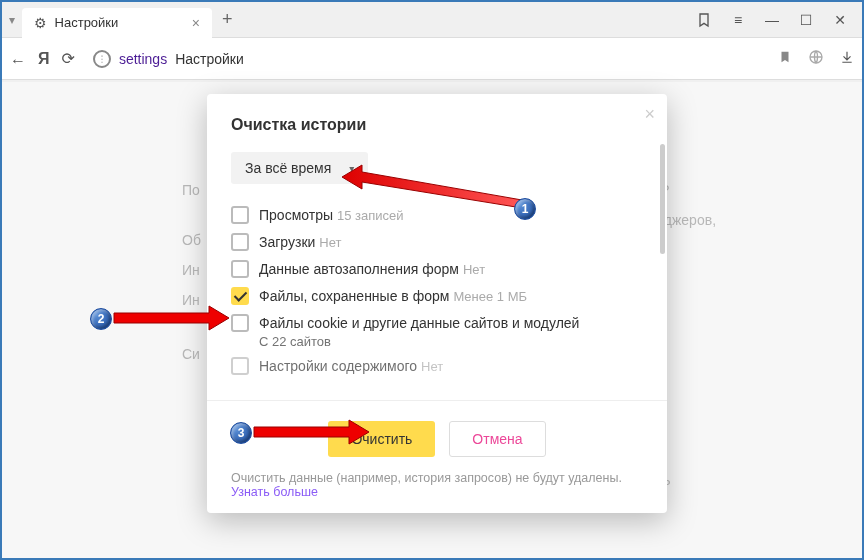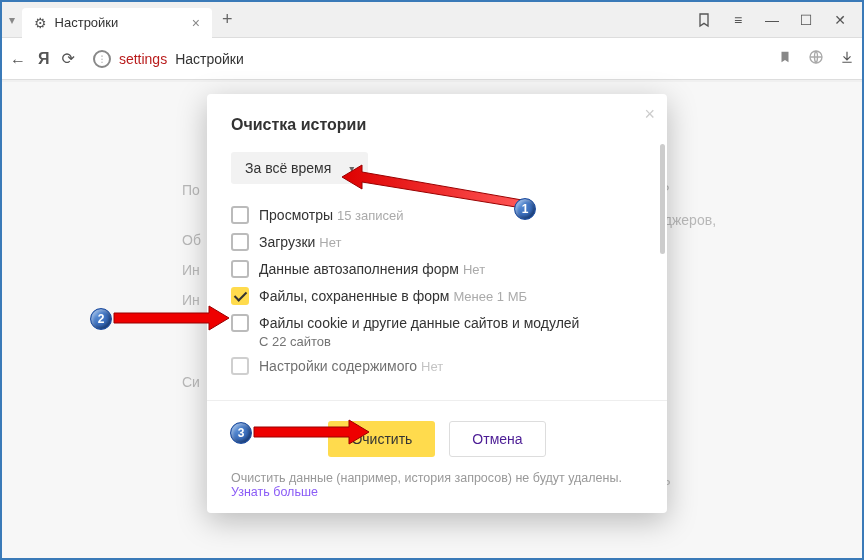--- a/index.html
+++ b/index.html
@@ -10,54 +10,54 @@
 .tab .gear{color:#555;font-size:14px}
 .tab .title{font-size:13px;color:#333}
 .tab .close{margin-left:auto;color:#888;font-size:14px;cursor:pointer}
 .newtab{padding:0 10px;color:#666;font-size:18px;cursor:pointer}
 .win-controls{margin-left:auto;display:flex;gap:6px;align-items:center;padding-right:8px;color:#555}
 .win-controls span{display:inline-flex;width:28px;height:28px;align-items:center;justify-content:center;cursor:pointer;font-size:14px}
 .toolbar{height:42px;background:#fff;display:flex;align-items:center;padding:0 8px;gap:12px;border-bottom:1px solid #ddd}
 .tool-btn{color:#555;font-size:16px;cursor:pointer;display:inline-flex;align-items:center}
 .addr{flex:0 0 auto;display:flex;align-items:center;gap:8px;color:#888;font-size:14px;padding:4px 6px}
 .addr .shield{width:18px;height:18px;border:2px solid #888;border-radius:50%;display:inline-flex;align-items:center;justify-content:center;font-size:9px}
-.addr .s1{color:#b91c1c}
+.addr .s1{color:#4c1d95}
 .addr .s2{color:#333}
 .toolbar-right{margin-left:auto;display:flex;gap:16px;align-items:center;color:#888}
 .toolbar-right span{font-size:15px;cursor:pointer}
 .content{position:absolute;top:80px;left:0;right:0;bottom:0;background:#f7f7f7;padding:20px 48px}
 .bg-text{color:#b8b8b8;font-size:14px;position:absolute}
 .bg1{left:180px;top:100px}
 .bg2{left:575px;top:100px}
 .bg3{left:535px;top:130px}
 .bg4{left:180px;top:150px}
 .bg5{left:180px;top:180px}
 .bg6{left:180px;top:210px}
-.bg8{left:180px;top:292px}
+.bg8{left:180px;top:264px}
 .bg9{left:615px;top:390px}
 .modal-wrap{position:absolute;left:205px;top:92px;width:460px;background:#fff;box-shadow:0 8px 30px rgba(0,0,0,.25);border-radius:4px;overflow:hidden}
 .modal-close{position:absolute;right:12px;top:10px;color:#ccc;font-size:18px;cursor:pointer}
 .modal-body{padding:22px 24px 10px 24px}
 .modal-title{font-size:16px;font-weight:bold;color:#333;margin-bottom:18px}
 .dropdown{display:inline-flex;align-items:center;background:#f2f2f2;padding:8px 14px;border-radius:3px;font-size:14px;color:#333;cursor:pointer;gap:18px;margin-bottom:22px}
 .dropdown .chev{font-size:10px;color:#666}
 .check-list{display:flex;flex-direction:column;gap:8px;padding-right:10px}
 .check-row{display:flex;align-items:flex-start;gap:10px}
 .checkbox{width:18px;height:18px;border:2px solid #bbb;border-radius:3px;flex:none;position:relative}
 .checkbox.checked{background:#ffdb4d;border-color:#ffdb4d}
 .checkbox.checked::after{content:"";position:absolute;left:4px;top:0px;width:5px;height:10px;border:solid #333;border-width:0 2px 2px 0;transform:rotate(45deg)}
 .check-label{font-size:14px;color:#333;line-height:18px}
 .check-hint{font-size:13px;color:#aaa;margin-left:4px}
 .sub-hint{font-size:13px;color:#737373;margin-left:28px;margin-top:-6px}
 .modal-scroll{position:absolute;right:2px;top:50px;bottom:80px;width:6px}
 .modal-scroll::after{content:"";position:absolute;right:0;top:0;width:5px;height:110px;background:#ccc;border-radius:3px}
 .modal-footer{display:flex;justify-content:center;gap:14px;padding:20px 24px 14px;border-top:1px solid #eee;margin-top:14px}
 .btn{padding:9px 22px;font-size:14px;border-radius:3px;cursor:pointer;border:1px solid transparent}
 .btn-primary{background:#ffdb4d;color:#333}
-.btn-default{background:#fff;border-color:#ddd;color:#4c1d95}
+.btn-default{background:#fff;border-color:#ddd;color:#ec4899}
 .modal-note{padding:0 24px 14px;font-size:12.5px;color:#999}
 .modal-note a{color:#8b5cf6;text-decoration:none;font-size:12.5px}
 .badge{position:absolute;width:22px;height:22px;border-radius:50%;background:radial-gradient(circle at 30% 30%,#5a8fd6,#1a4a9e);border:1px solid #1a4a9e;color:#fff;font-size:12px;font-weight:bold;display:flex;align-items:center;justify-content:center;box-shadow:inset -2px -2px 3px rgba(0,0,0,.3),inset 2px 2px 3px rgba(255,255,255,.4)}
 .arrow{position:absolute;pointer-events:none}
 </style>
 </head>
 <body>
 
 <div class="titlebar">
   <div class="tabs-prefix">▾</div>

